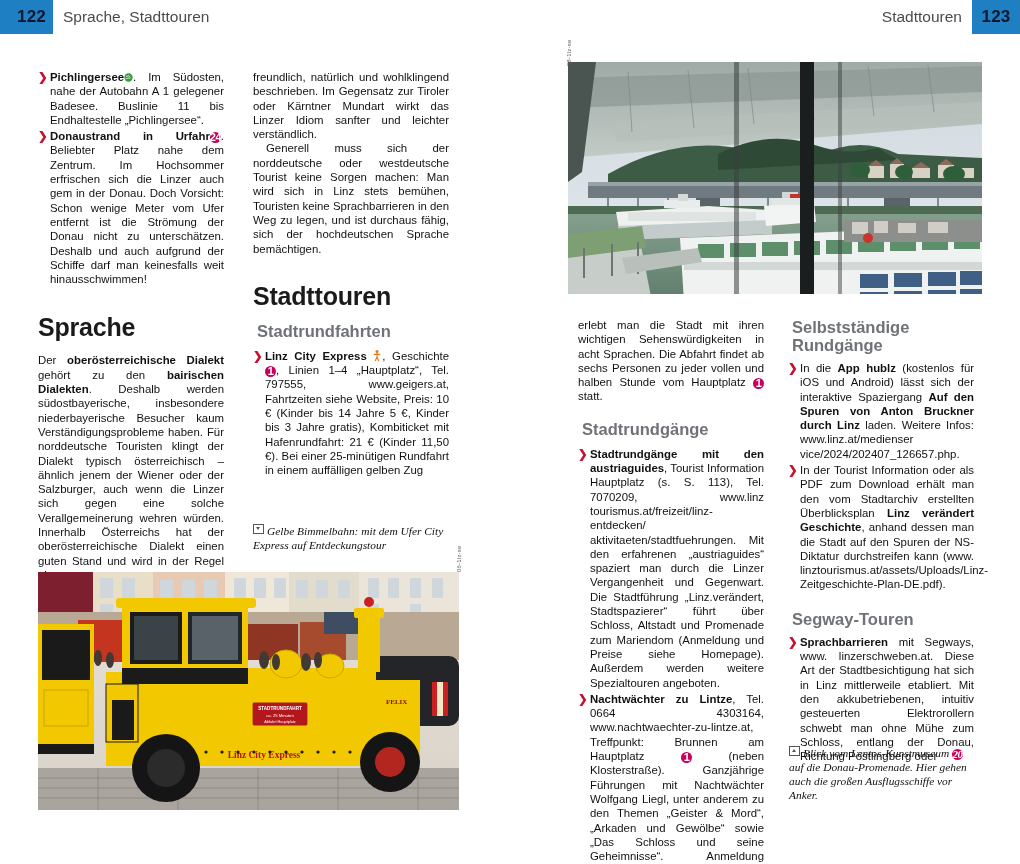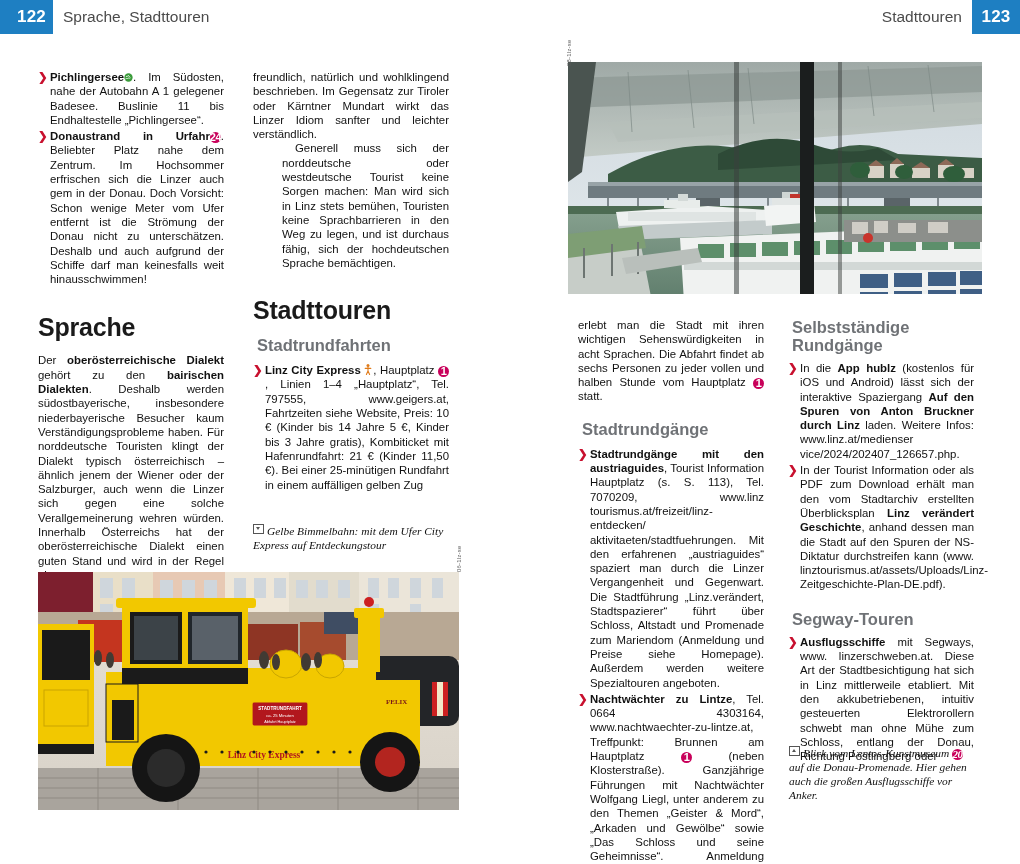--- a/index.html
+++ b/index.html
@@ -11,37 +11,37 @@
     overflow:hidden;
     position:relative;
   }
   .page{position:absolute;inset:0;}
 
   
   .runhead{position:absolute;top:0;height:34px;display:flex;align-items:stretch;}
   .runhead.left{left:0;}
   .runhead.right{right:0;flex-direction:row;}
   .folio{
-    background:#1e7fc2;color:#ffffff;
+    background:#1e7fc2;color:#0f172a;
     font-size:17px;font-weight:700;
     display:flex;align-items:center;justify-content:center;
     min-width:34px;padding:13px 7px;
     letter-spacing:.2px;
   }
   .folio.left-folio{padding-left:12px;justify-content:flex-end;}
   .runtitle{
     display:flex;align-items:center;
     font-size:15.5px;color:#4b4b4b;font-weight:400;
     padding:12px 10px;
   }
 
   
   .col{position:absolute;font-size:11.4px;line-height:14.3px;color:#111;}
   .col p{margin:0;text-align:justify;}
-  .col p.ind{text-indent:13px;margin-left:29px;}
+  .col p.ind{text-indent:13px;}
 
   
   h1.sec{
     font-size:25px;font-weight:700;color:#1a1a1a;
     margin:0 0 13px 0;line-height:26px;letter-spacing:-.2px;
   }
   h2.sub{
     font-size:16.5px;font-weight:700;color:#6f7276;
     margin:0 0 9px 4px;line-height:18px;
   }
@@ -274,21 +274,21 @@
     <p class="ind">Generell muss sich der norddeutsche oder westdeutsche Tourist keine Sorgen machen: Man wird sich in Linz stets bemühen, Touristen keine Sprachbarrieren in den Weg zu legen, und ist durchaus fähig, sich der hochdeutschen Sprache bemächtigen.</p>
 
     <h1 class="sec" style="margin-top:27px;">Stadttouren</h1>
     <h2 class="sub">Stadtrundfahrten</h2>
 
     <ul class="blist">
       <li>
         <span class="chev">❯</span><span class="b">Linz City Express</span>&nbsp;<span class="swim"><svg width="8" height="11" viewBox="0 0 8 11">
               <circle cx="4" cy="1.6" r="1.5" fill="#e07b1a"></circle>
               <path d="M4 3.1v4M1.2 4.4h5.6M2.4 10.5 4 7M5.6 10.5 4 7" stroke="#e07b1a" stroke-width="1.1" fill="none" stroke-linecap="round"></path>
-            </svg></span><span>, Hauptplatz </span><span class="badge">1</span><span>, Linien 1–4 „Hauptplatz“, Tel. 797555, www.geigers.at, Fahrtzeiten siehe Website, Preis: 10 € (Kinder bis 14 Jahre 5 €, Kinder bis 3 Jahre gratis), Kombiticket mit Hafenrundfahrt: 21 € (Kinder 11,50 €). Bei einer 25-minütigen Rundfahrt in einem auffälligen gelben Zug</span>
+            </svg></span><span>, Geschichte </span><span class="badge">1</span><span>, Linien 1–4 „Hauptplatz“, Tel. 797555, www.geigers.at, Fahrtzeiten siehe Website, Preis: 10 € (Kinder bis 14 Jahre 5 €, Kinder bis 3 Jahre gratis), Kombiticket mit Hafenrundfahrt: 21 € (Kinder 11,50 €). Bei einer 25-minütigen Rundfahrt in einem auffälligen gelben Zug</span>
       </li>
     </ul>
   </div>
 
   <div class="caption" style="left:253px;top:524px;width:198px;">
     <span class="capicon"></span><span>Gelbe Bimmelbahn: mit dem Ufer City Express auf Entdeckungstour</span>
   </div>
 
   <div class="photo" style="left:568px;top:62px;width:414px;height:240px;">
     <svg width="414" height="240" viewBox="0 0 414 240" preserveAspectRatio="none">
@@ -453,21 +453,21 @@
       </li>
       <li>
         <span class="chev">❯</span><span>In der Tourist Information oder als PDF zum Download erhält man den vom Stadtarchiv erstellten Überblicksplan </span><span class="b">Linz verändert Geschichte</span><span>, anhand dessen man die Stadt auf den Spuren der NS-Diktatur durchstreifen kann (www. linztourismus.at/assets/Uploads/Linz-Zeitgeschichte-Plan-DE.pdf).</span>
       </li>
     </ul>
 
     <h2 class="sub tight" style="margin-top:18px;">Segway-Touren</h2>
 
     <ul class="blist">
       <li>
-        <span class="chev">❯</span><span class="b">Ausflugsschiffe</span><span> mit Segways, www. linzerschweben.at. Diese Art der Stadtbesichtigung hat sich in Linz mittlerweile etabliert. Mit den akkubetriebenen, intuitiv gesteuerten Elektrorollern schwebt man ohne Mühe zum Schloss, entlang der Donau, Richtung Pöstlingberg oder</span>
+        <span class="chev">❯</span><span class="b">Sprachbarrieren</span><span> mit Segways, www. linzerschweben.at. Diese Art der Stadtbesichtigung hat sich in Linz mittlerweile etabliert. Mit den akkubetriebenen, intuitiv gesteuerten Elektrorollern schwebt man ohne Mühe zum Schloss, entlang der Donau, Richtung Pöstlingberg oder</span>
       </li>
     </ul>
   </div>
 
   <div class="caption" style="left:789px;top:746px;width:190px;">
     <span class="capicon up"></span><span>Blick vom Lentos-Kunstmuseum </span><span class="badge">20</span><span> auf die Donau-Promenade. Hier gehen auch die großen Ausflugsschiffe vor Anker.</span>
   </div>
 
 </div>
 

